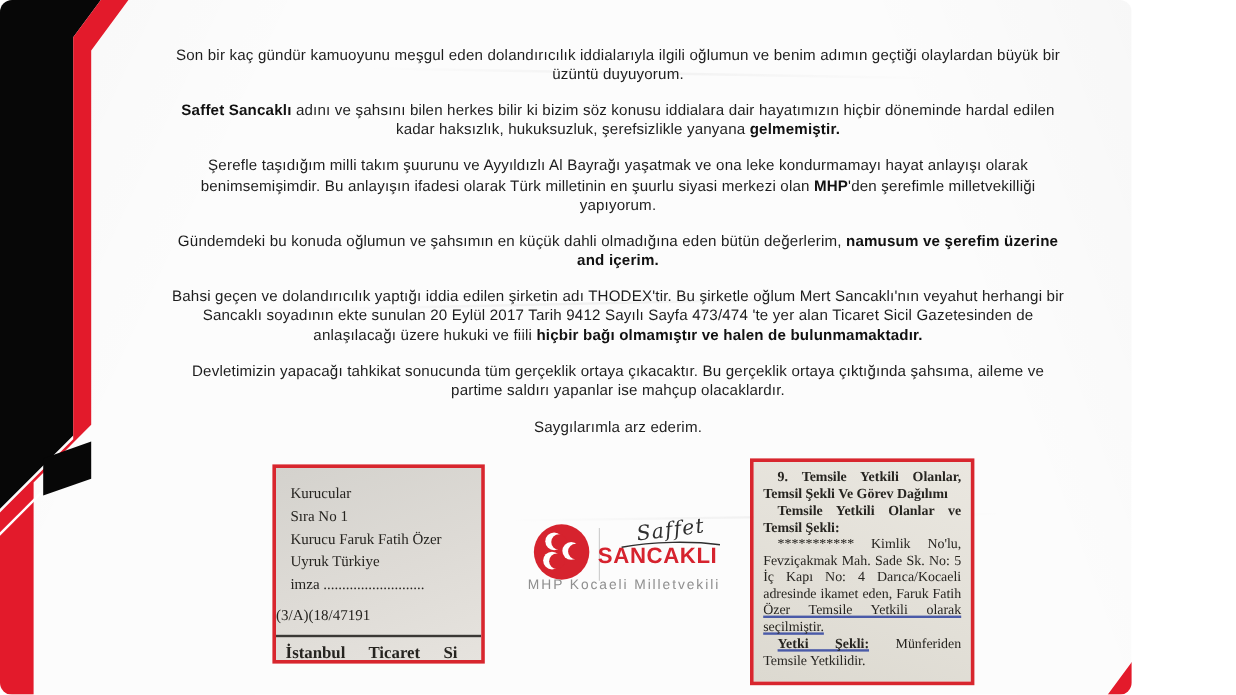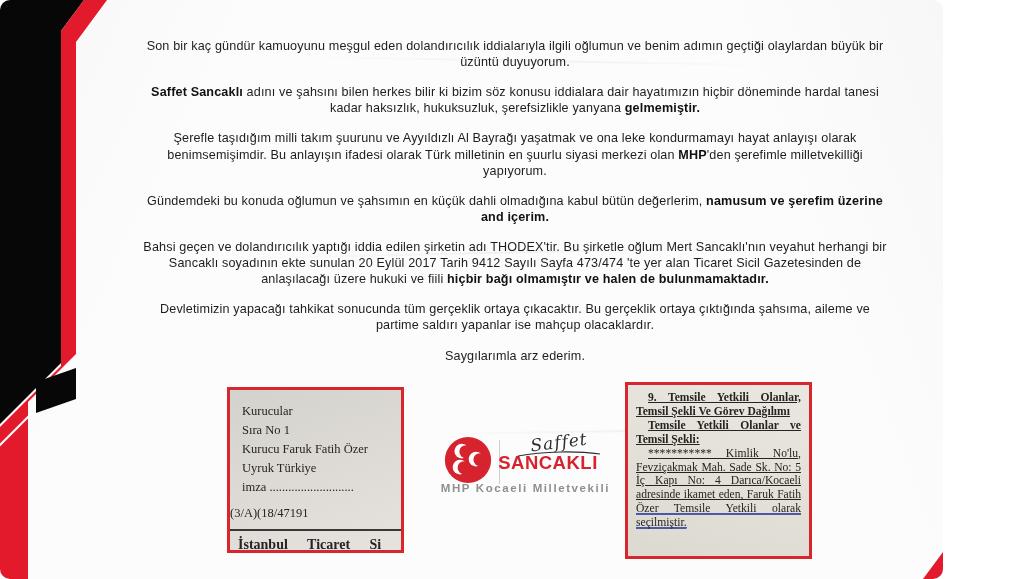--- a/index.html
+++ b/index.html
@@ -30,22 +30,22 @@
   
   .doc{position:absolute;border:3px solid #d8262e;overflow:hidden;
        font-family:"Liberation Serif", serif;color:#262420;}
   .doc-left{left:227px;top:387px;width:171px;height:160px;
        background:linear-gradient(160deg,#d4d2cd 0%,#dedbd6 55%,#e6e3de 100%);}
   .doc-left .lines{padding:12px 0 0 12px;font-size:12.5px;line-height:19px;white-space:nowrap;}
   .doc-left .refnum{margin-top:9px;font-size:12.5px;white-space:nowrap;}
   .doc-left .rule{margin-top:8px;border-top:2px solid #3a3835;}
   .doc-left .footer-title{padding:6px 0 0 8px;font-weight:700;font-size:14px;word-spacing:16px;white-space:nowrap;}
 
-  .doc-right{left:625px;top:382px;width:165px;height:165px;padding:6px 8px 0 8px;
-       background:linear-gradient(200deg,#eae7e0 0%,#e2dfd7 60%,#dcd9d0 100%);text-decoration:underline;}
+  .doc-right{left:625px;top:382px;width:165px;height:165px;padding:6px 8px 12px 8px;
+       background:linear-gradient(200deg,#eae7e0 0%,#e2dfd7 60%,#dcd9d0 100%);}
   .doc-right p{margin:0;font-size:11.6px;line-height:13.9px;text-align:justify;text-indent:12px;}
   .doc-right b{font-weight:700;}
   .blue-mark{
     text-decoration:underline;
     text-decoration-color:#4a5aa8;
     text-decoration-thickness:1.5px;
     text-decoration-skip-ink:none;
   }
 
   
@@ -56,22 +56,22 @@
     position:absolute;left:74px;top:2px;width:90px;text-align:center;
     font-family:"DejaVu Serif", serif;font-style:italic;font-size:17px;color:#2e2e2e;
     transform:rotate(-7deg);letter-spacing:1px;z-index:2;
   }
   .sig .swash{position:absolute;left:76px;top:20px;z-index:2;}
   .sig .surname{
     position:absolute;left:58px;top:22px;width:100px;text-align:center;
     font-weight:700;font-size:18.5px;color:#d6232e;letter-spacing:.5px;z-index:1;
   }
   .sig .title{
-    position:absolute;left:-10px;top:52px;width:180px;text-align:right;
-    font-size:11.5px;color:#8f8f8f;letter-spacing:1.6px;white-space:nowrap;font-weight:bold;
+    position:absolute;left:-10px;top:52px;width:180px;text-align:center;
+    font-size:11.5px;color:#8f8f8f;letter-spacing:1.6px;white-space:nowrap;
   }
 </style>
 </head>
 <body>
 
 <div class="canvas">
 
   <div class="crease c1"></div>
   <div class="crease c2"></div>
   <div class="crease c3"></div>
@@ -90,23 +90,23 @@
 
     <polygon points="946,579 923,579 954,537 954,225 1002,177 1002,0 1030,0 1030,152 969,213 969,548" fill="#e31a2b"></polygon>
 
     <polygon points="994,197 954,211 954,180 994,166" fill="#070707"></polygon>
 
     <line x1="1032" y1="132" x2="996" y2="168" stroke="#ffffff" stroke-width="2"></line>
   </svg>
 
   <div class="statement">
       <p><span>Son bir kaç gündür kamuoyunu meşgul eden dolandırıcılık iddialarıyla ilgili oğlumun ve benim adımın geçtiği olaylardan büyük bir üzüntü duyuyorum.</span></p>
-      <p><b>Saffet Sancaklı</b><span> adını ve şahsını bilen herkes bilir ki bizim söz konusu iddialara dair hayatımızın hiçbir döneminde hardal tanesi kadar haksızlık, hukuksuzluk, şerefsizlikle yanyana </span><b>gelmemiştir.</b></p>
+      <p><b>Saffet Sancaklı</b><span> adını ve şahsını bilen herkes bilir ki bizim söz konusu iddialara dair hayatımızın hiçbir döneminde hardal edilen kadar haksızlık, hukuksuzluk, şerefsizlikle yanyana </span><b>gelmemiştir.</b></p>
       <p><span>Şerefle taşıdığım milli takım şuurunu ve Ayyıldızlı Al Bayrağı yaşatmak ve ona leke kondurmamayı hayat anlayışı olarak benimsemişimdir. Bu anlayışın ifadesi olarak Türk milletinin en şuurlu siyasi merkezi olan </span><b>MHP</b><span>'den şerefimle milletvekilliği yapıyorum.</span></p>
-      <p><span>Gündemdeki bu konuda oğlumun ve şahsımın en küçük dahli olmadığına kabul bütün değerlerim, </span><b>namusum ve şerefim üzerine and içerim.</b></p>
+      <p><span>Gündemdeki bu konuda oğlumun ve şahsımın en küçük dahli olmadığına eden bütün değerlerim, </span><b>namusum ve şerefim üzerine and içerim.</b></p>
       <p><span>Bahsi geçen ve dolandırıcılık yaptığı iddia edilen şirketin adı THODEX'tir. Bu şirketle oğlum Mert Sancaklı'nın veyahut herhangi bir Sancaklı soyadının ekte sunulan 20 Eylül 2017 Tarih 9412 Sayılı Sayfa 473/474 'te yer alan Ticaret Sicil Gazetesinden de anlaşılacağı üzere hukuki ve fiili </span><b>hiçbir bağı olmamıştır ve halen de bulunmamaktadır.</b></p>
       <p><span>Devletimizin yapacağı tahkikat sonucunda tüm gerçeklik ortaya çıkacaktır. Bu gerçeklik ortaya çıktığında şahsıma, aileme ve partime saldırı yapanlar ise mahçup olacaklardır.</span></p>
       <p><span>Saygılarımla arz ederim.</span></p>
     </div>
 
   <div class="doc doc-left">
     <div class="lines">
         <div>Kurucular</div>
         <div>Sıra No 1</div>
         <div>Kurucu Faruk Fatih Özer</div>
@@ -116,20 +116,21 @@
     <div class="refnum">(3/A)(18/47191</div>
     <div class="rule"></div>
     <div class="footer-title">İstanbul Ticaret Si</div>
 
   </div>
 
   <div class="doc doc-right">
       <p><b>9. Temsile Yetkili Olanlar, Temsil Şekli Ve Görev Dağılımı</b></p>
       <p><b>Temsile Yetkili Olanlar ve Temsil Şekli:</b></p>
       <p><span>*********** Kimlik No'lu, Fevziçakmak Mah. Sade Sk. No: 5 İç Kapı No: 4 Darıca/Kocaeli adresinde ikamet eden, Faruk Fatih </span><span class="blue-mark">Özer Temsile Yetkili olarak seçilmiştir.</span></p>
+      <p><b class="blue-mark">Yetki Şekli:</b><span> Münferiden Temsile Yetkilidir.</span></p>
     </div>
 
   <div class="sig">
     <svg class="emblem" width="48" height="48" viewBox="0 0 54 54">
       <circle cx="27" cy="27" r="26" fill="#d6232e"></circle>
       <circle cx="20" cy="17" r="8.3" fill="#ffffff"></circle>
       <circle cx="24.6" cy="17.6" r="7.3" fill="#d6232e"></circle>
       <circle cx="18" cy="35" r="8.3" fill="#ffffff"></circle>
       <circle cx="22.6" cy="35.6" r="7.3" fill="#d6232e"></circle>
       <circle cx="36" cy="26" r="8.3" fill="#ffffff"></circle>

